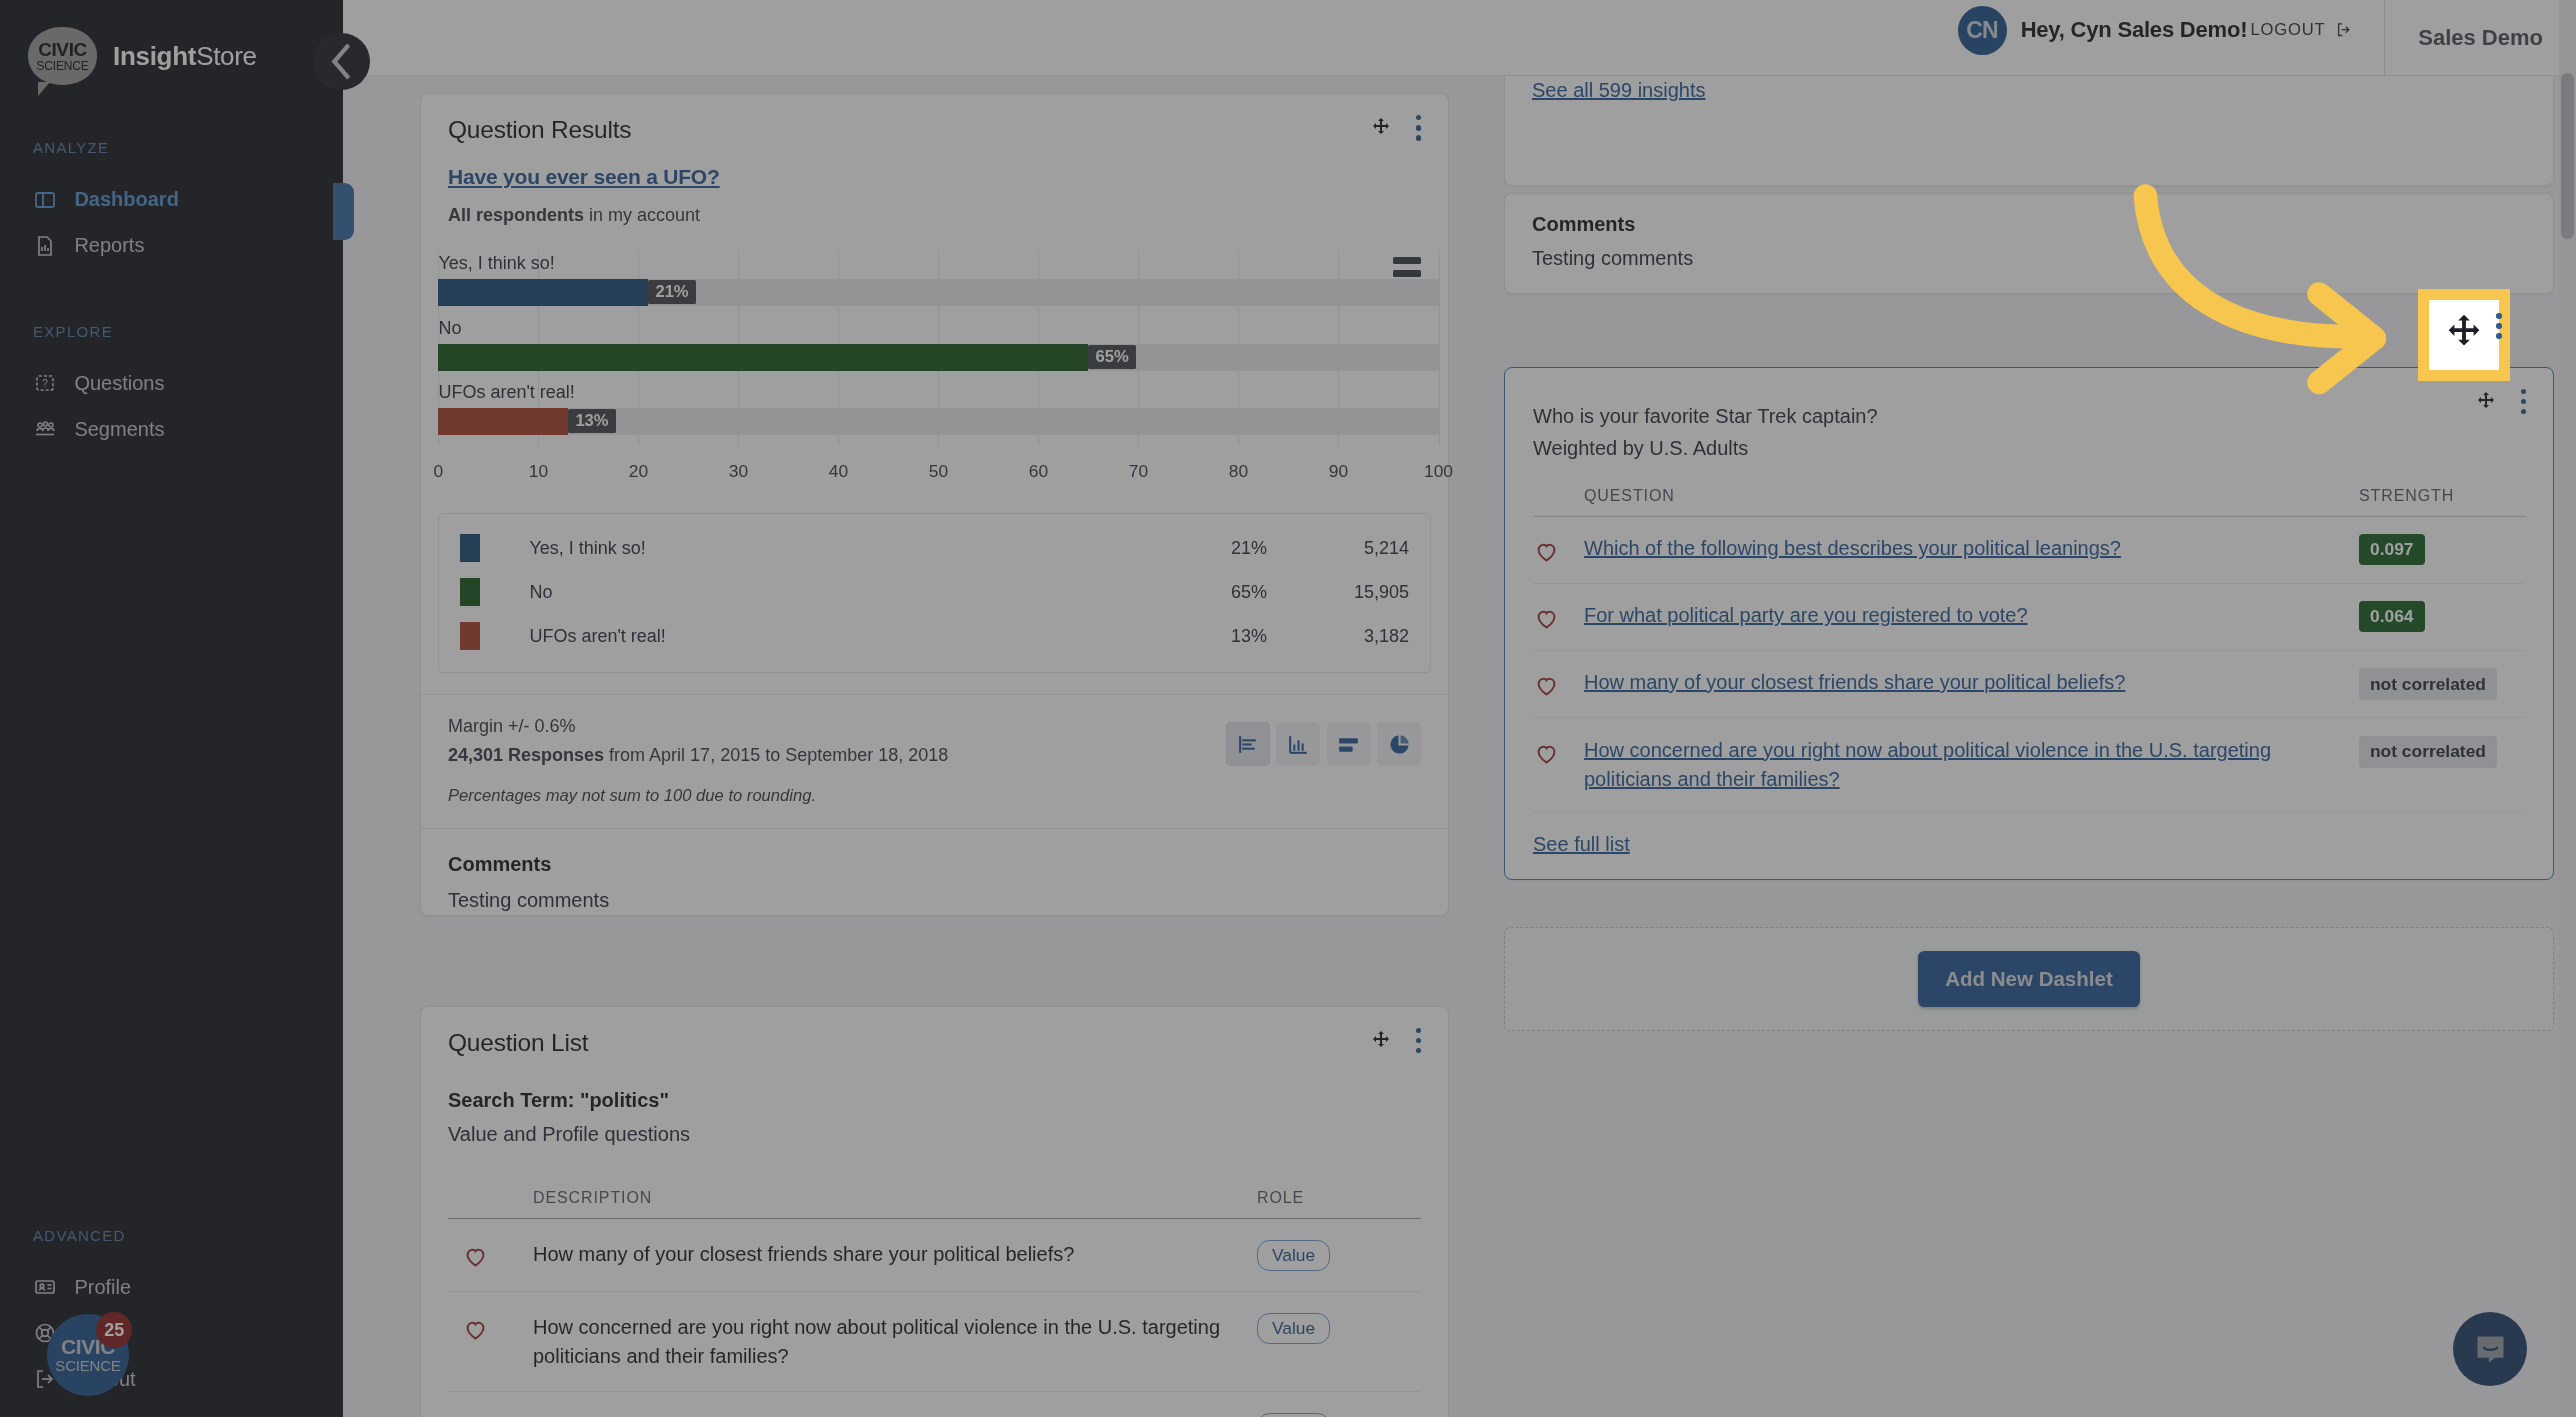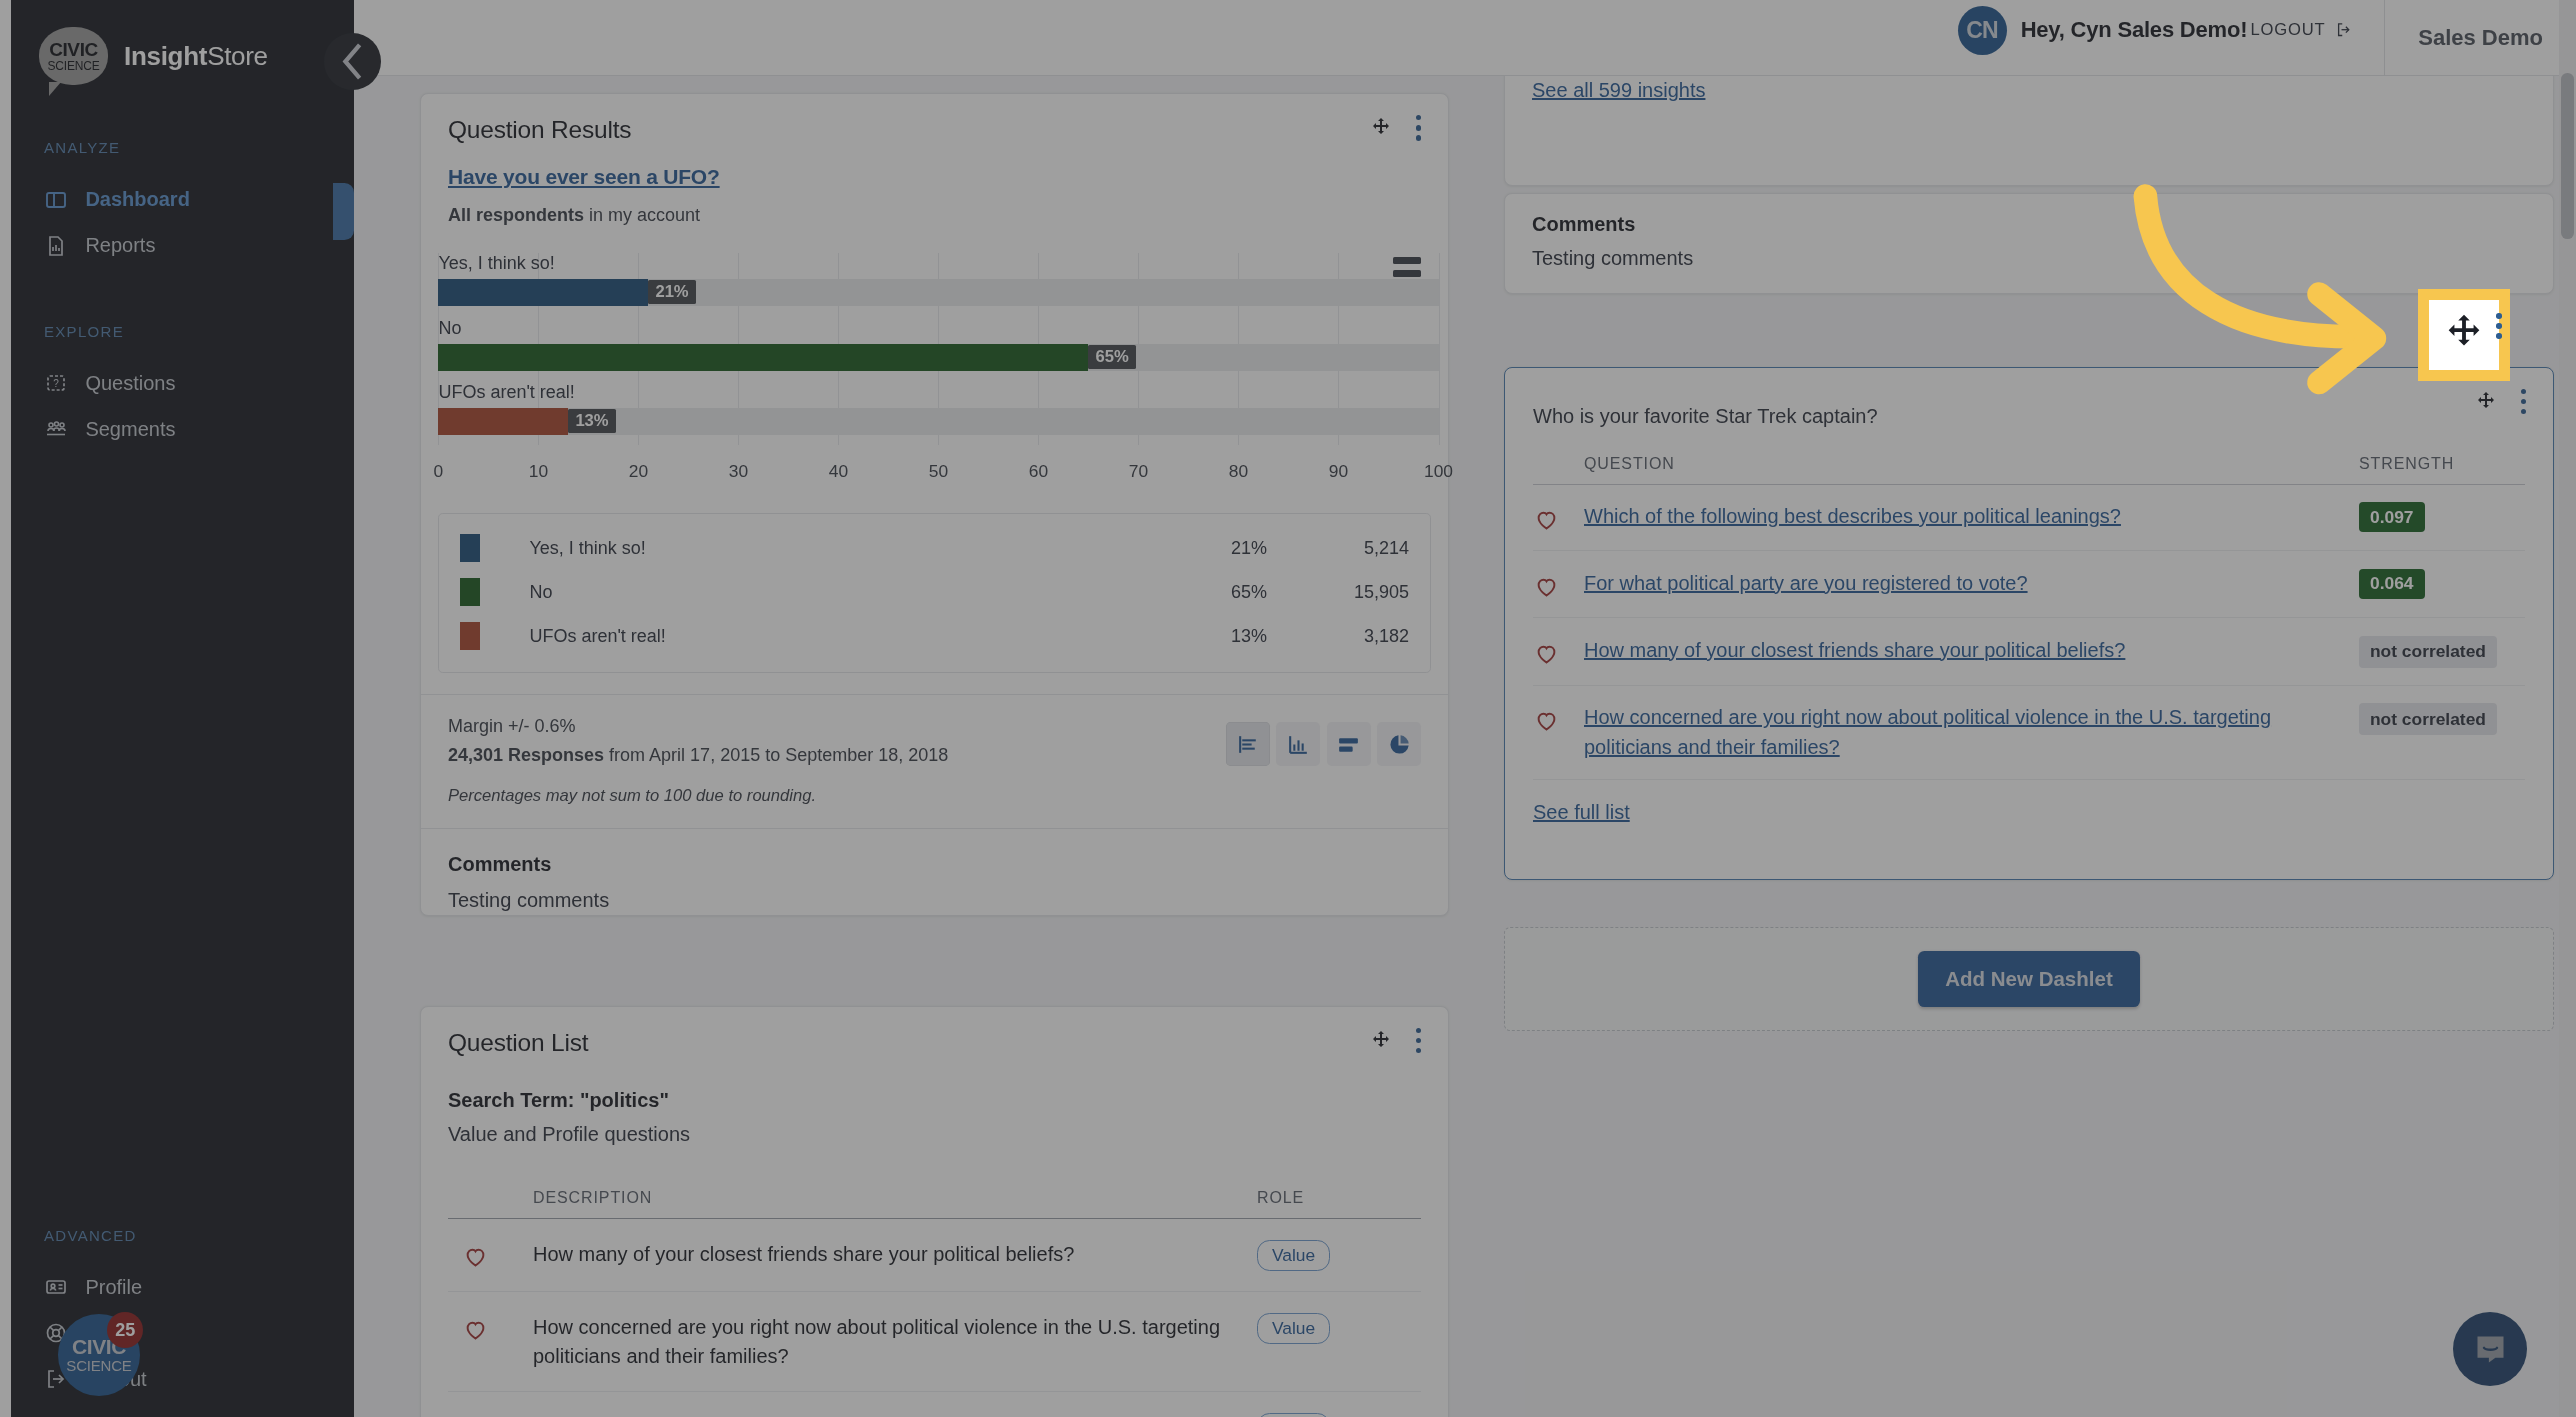--- a/index.html
+++ b/index.html
@@ -6,21 +6,21 @@
   html, body {
     width: 2576px; height: 1418px;
     font-family: "Liberation Sans", sans-serif;
     background: #ffffff;
     overflow: hidden;
   }
   #root { position: relative; width: 2576px; height: 1418px; }
 
   
   #sidebar {
-    position: absolute; left: 11px; top: 0;
+    position: absolute; left: 0; top: 0;
     width: 343px; height: 1418px;
     background: #1c1f26;
     z-index: 30;
   }
   .logo-row { display: flex; align-items: center; padding: 27px 0 0 28px; }
   .logo-bubble {
     position: relative; width: 69px; height: 58px;
     background: #9b9b9b; border-radius: 33px/28px;
     display: flex; flex-direction: column; align-items: center; justify-content: center;
     line-height: 1;
@@ -664,20 +664,21 @@
           </span>
           <span class="kebab">
               <i></i>
               <i></i>
               <i></i>
             </span>
         </div>
 
         <div class="cmp-pad">
           <div class="cmp-sub">Who is your favorite Star Trek captain?</div>
+          <div class="cmp-sub2">Weighted by U.S. Adults</div>
         </div>
 
         <div class="cmp-head">
           <span class="h1"></span>
           <span class="h2">QUESTION</span>
           <span class="h3">STRENGTH</span>
         </div>
 
         <div class="cmp-row">
           <span class="h1">

